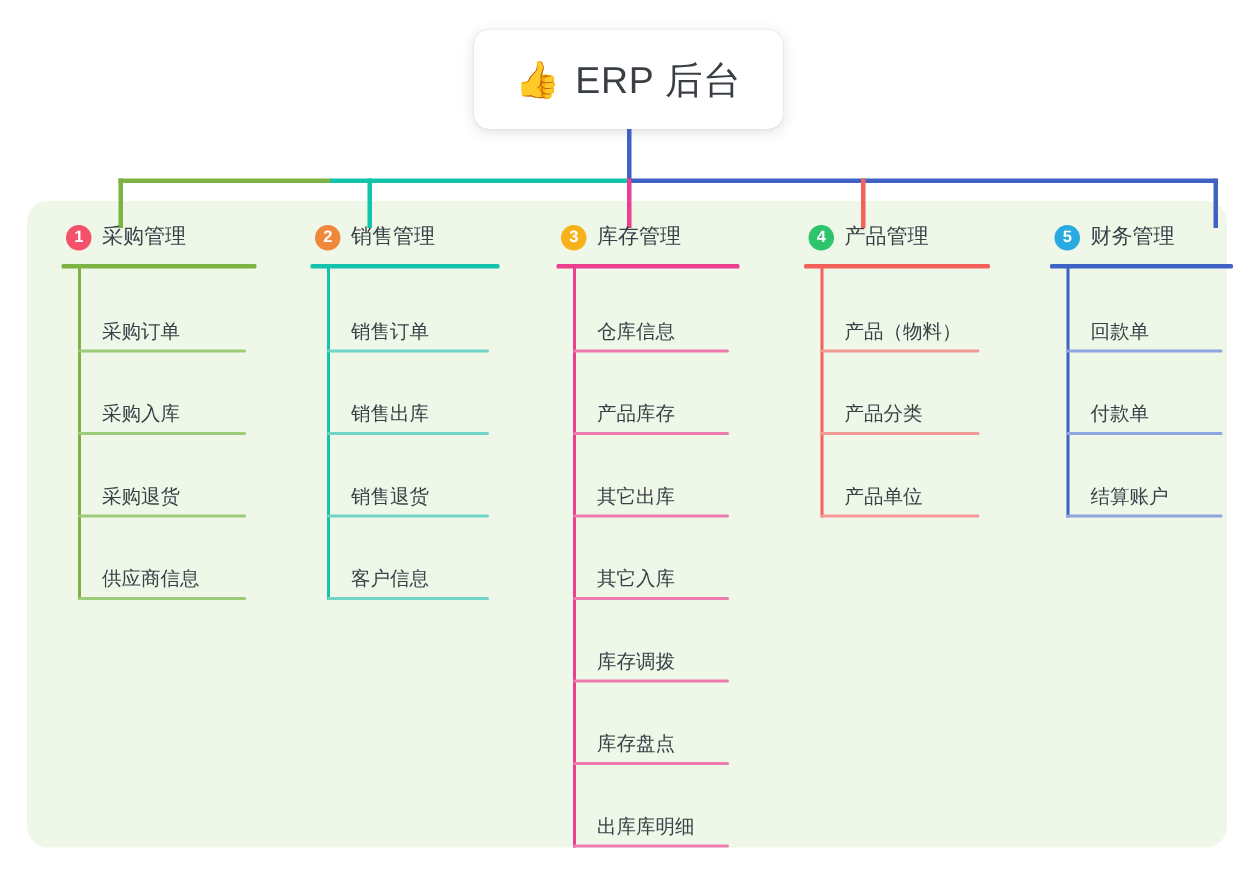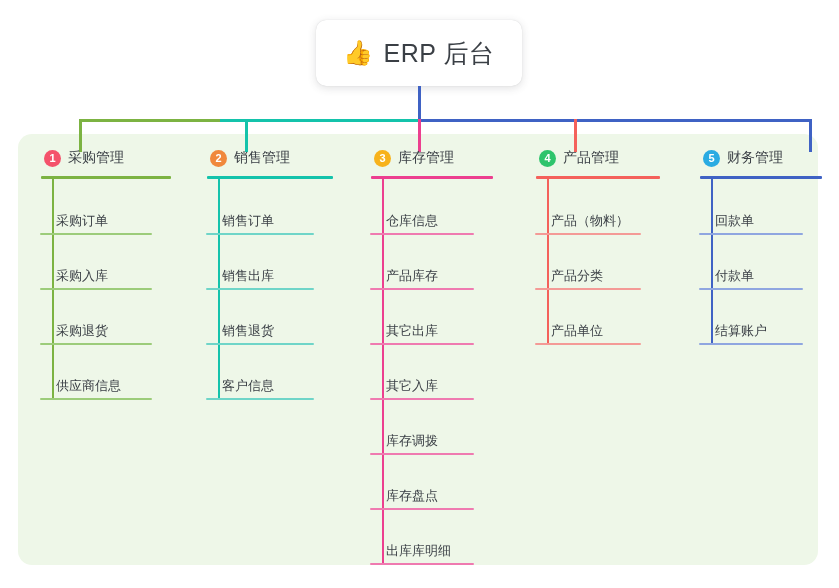--- a/index.html
+++ b/index.html
@@ -110,21 +110,21 @@
   }
   .spine {
     position: absolute;
     left: 26px;
     top: 32px;
     width: 2px;
   }
 
   .leaf {
     position: absolute;
-    left: 14px;
+    left: 26px;
   }
   .leaf-text {
     position: absolute;
     left: 16px;
     top: -6px;
     font-size: 13px;
     color: #3a3f45;
     white-space: nowrap;
   }
   .leaf-rule {

